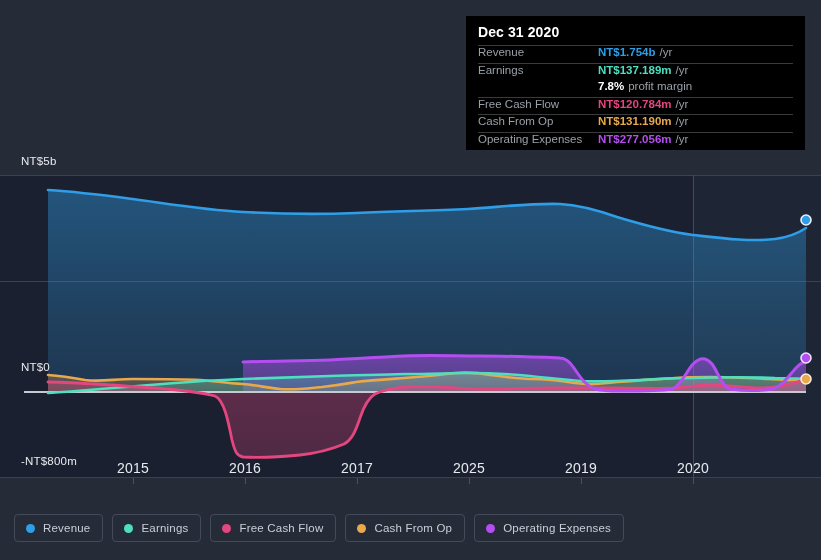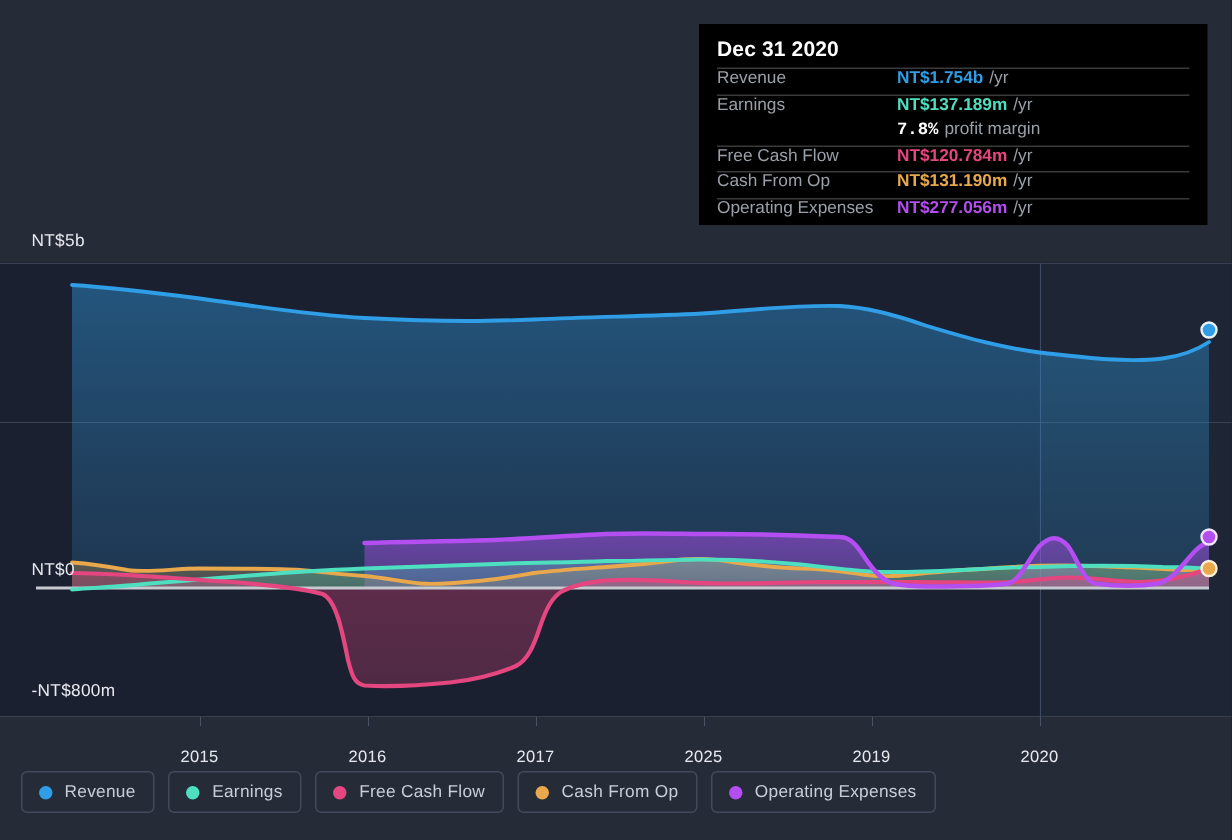--- a/index.html
+++ b/index.html
@@ -19,29 +19,29 @@
   
   .ylabel{
     position:absolute;
     color:#e8eaef;
     font-size:11.5px;
     letter-spacing:.2px;
     white-space:nowrap;
     background:transparent;
   }
   .ylabel.top{left:21px;top:155px;}
-  .ylabel.zero{left:21px;top:374px;text-align:center;}
+  .ylabel.zero{left:21px;top:361px;text-align:center;}
   .ylabel.bottom{left:21px;top:455px;}
 
   
   .xlabel{
     position:absolute;
-    top:499px;
+    top:460px;
     color:#e8eaef;
-    font-size:11px;
+    font-size:14px;
     letter-spacing:.2px;
     transform:translateX(-50%);
     white-space:nowrap;
   }
 
   
   #tooltip{
     position:absolute;
     left:466px;top:16px;
     width:339px;height:134px;
@@ -67,21 +67,21 @@
   }
   .tt-row.sub{border-top:none;}
   .tt-label{
     color:#9aa0a8;
     width:120px;
     flex:0 0 120px;
     overflow:hidden;
   }
   .tt-val{font-weight:bold;}
   .tt-unit{color:#9aa0a8;margin-left:4px;font-weight:normal;}
-  .tt-sub-strong{color:#ffffff;font-weight:bold;font-family:Liberation Mono, monospace;}
+  .tt-sub-strong{color:#ffffff;font-weight:bold;}
   .tt-sub-rest{color:#9aa0a8;margin-left:4px;}
 
   
   #legend{
     position:absolute;
     left:14px;top:514px;
     display:flex;
     gap:9px;
     align-items:center;
   }

